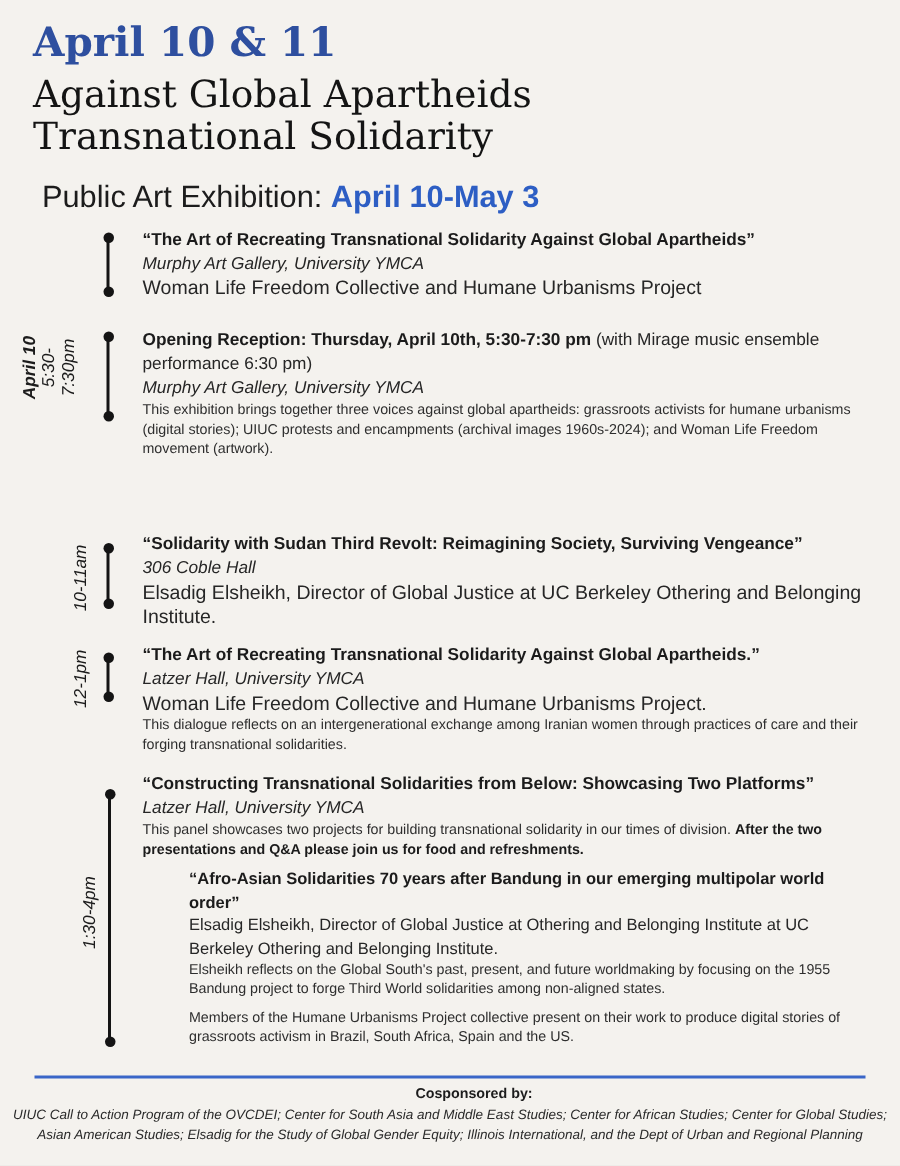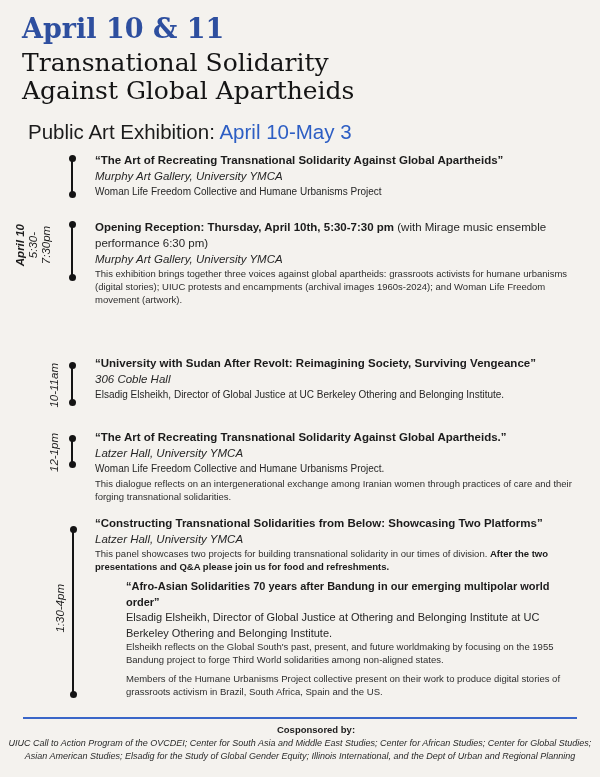--- a/index.html
+++ b/index.html
@@ -18,42 +18,42 @@
   .hdr-title {
     position:absolute; left:22px; top:49px;
     font-family:"DejaVu Serif", serif; font-size:25px; line-height:28px;
     color:#141414;
   }
   
   .section-h {
     position:absolute; left:28px; font-size:20.5px; color:#1c1c1c;
     white-space:nowrap;
   }
-  .section-h .hl { color:#2d5ec4; font-weight:400; }
+  .section-h .hl { color:#2d5ec4; font-weight:700; }
   
   .tl { position:absolute; width:2px; background:#141414; }
   .tl .dot {
     position:absolute; width:7px; height:7px; border-radius:50%;
     background:#141414; left:-2.5px;
   }
   .tl .dot.top { top:-3px; }
   .tl .dot.bot { bottom:-3px; }
   
   .vlabel {
     position:absolute; writing-mode:vertical-rl; transform:rotate(180deg);
     font-style:italic; font-size:11.5px; line-height:13px;
     color:#1c1c1c; text-align:center; white-space:nowrap;
   }
   .vlabel .b { font-weight:700; }
   
   .event { position:absolute; left:95px; width:482px; }
   .ev-title { font-size:11.5px; font-weight:700; line-height:16px; color:#1b1b1b; }
   .ev-title .regular { font-weight:400; color:#262626; }
   .ev-venue { font-size:11.5px; font-style:italic; line-height:16px; color:#262626; }
-  .ev-org   { font-size:10px; line-height:16px; color:#262626; }
+  .ev-org   { font-size:13px; line-height:16px; color:#262626; }
   .ev-desc  { font-size:9.5px; line-height:13px; color:#2e2e2e; }
   .ev-desc .b { font-weight:700; color:#1b1b1b; }
   .sub { margin-left:31px; margin-top:6px; width:450px; }
   .sub .ev-title { font-size:11px; line-height:15.5px; }
   .sub .ev-org   { font-size:11px; line-height:15.5px; }
   .sub .ev-desc  { font-size:9.5px; line-height:12.5px; }
   .sub + .sub { margin-top:7px; }
   
   .divider { position:absolute; left:23px; top:717px; width:554px; height:2px; background:#3a66c8; }
   .cosponsor-label {
@@ -65,22 +65,22 @@
     font-style:italic; font-size:9px; line-height:12.5px; color:#2a2a2a;
   }
 </style>
 </head>
 <body>
 
 <div class="page">
 
   <div class="hdr-dates">April 10 &amp; 11</div>
   <div class="hdr-title">
+    <div>Against Global Apartheids</div>
     <div>Transnational Solidarity</div>
-    <div>Against Global Apartheids</div>
   </div>
 
   <div class="section-h" style="top:120px;">
     <span>Public Art Exhibition: </span><span class="hl">April 10-May 3</span>
   </div>
 
   <div class="tl" style="left:71px;top:158px;height:37px;">
     <span class="dot top"></span>
     <span class="dot bot"></span>
   </div>
@@ -117,21 +117,21 @@
   </div>
 
   <div class="event" style="top:219px;">
     <div class="ev-title"><span>Opening Reception: Thursday, April 10th, 5:30-7:30 pm</span><span class="regular"> (with Mirage music ensemble performance 6:30 pm)</span></div>
     <div class="ev-venue">Murphy Art Gallery, University YMCA</div>
     <div class="ev-desc">This exhibition brings together three voices against global apartheids: grassroots activists for humane urbanisms (digital stories); UIUC protests and encampments (archival images 1960s-2024); and Woman Life Freedom movement (artwork).</div>
   </div>
 
 
   <div class="event" style="top:355px;">
-    <div class="ev-title">“University with Sudan After Revolt: Reimagining Society, Surviving Vengeance”</div>
+    <div class="ev-title">“Solidarity with Sudan Third Revolt: Reimagining Society, Surviving Vengeance”</div>
     <div class="ev-venue">306 Coble Hall</div>
     <div class="ev-org">Elsadig Elsheikh, Director of Global Justice at UC Berkeley Othering and Belonging Institute.</div>
   </div>
 
   <div class="event" style="top:429px;">
     <div class="ev-title">“The Art of Recreating Transnational Solidarity Against Global Apartheids.”</div>
     <div class="ev-venue">Latzer Hall, University YMCA</div>
     <div class="ev-org">Woman Life Freedom Collective and Humane Urbanisms Project.</div>
     <div class="ev-desc">This dialogue reflects on an intergenerational exchange among Iranian women through practices of care and their forging transnational solidarities.</div>
   </div>

